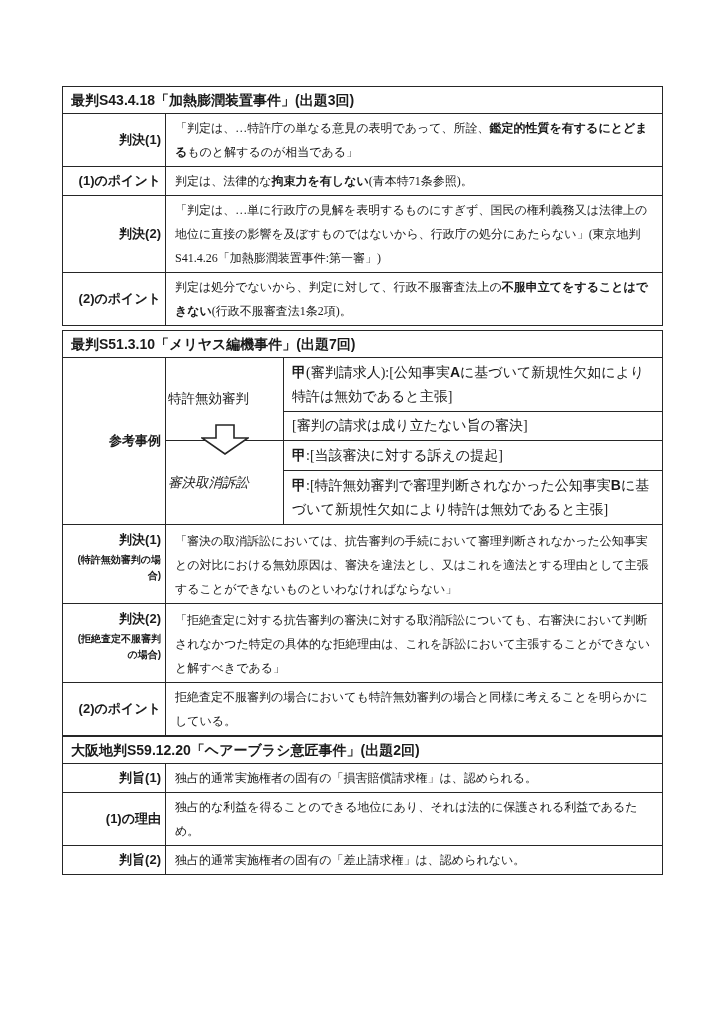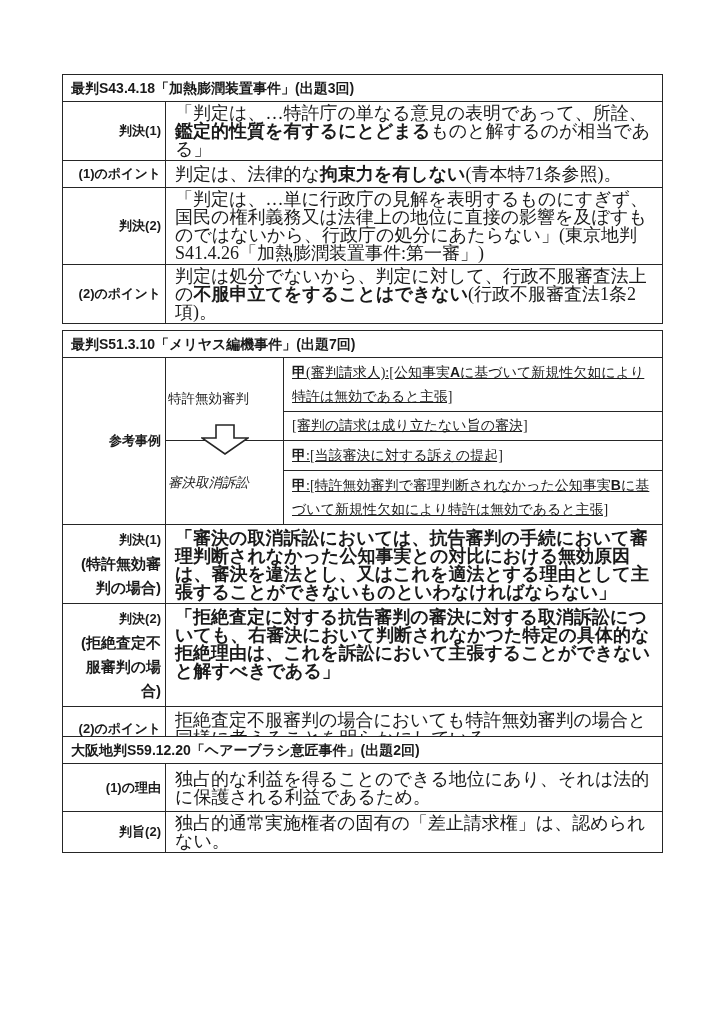--- a/index.html
+++ b/index.html
@@ -21,21 +21,21 @@
     background: #ffffff;
   }
   table.case {
     position: absolute;
     left: 62px;
     width: 600px;
     border-collapse: collapse;
     table-layout: fixed;
     background: #fff;
   }
-  #t1 { top: 74px; }
+  #t1 { top: 86px; }
   #t2 { top: 330px; }
   #t3 { top: 736px; }
   .case th, .case td {
     border: 1.5px solid #262626;
     box-sizing: border-box;
   }
   th.title {
     text-align: left;
     font-family: "Liberation Sans", sans-serif;
     font-weight: bold;
@@ -49,43 +49,42 @@
     font-weight: bold;
     font-size: 13px;
     line-height: 18px;
     padding: 3px 4px 3px 7px;
     vertical-align: middle;
     background: #fff;
     text-align: right;
   }
   td.label.vtop { vertical-align: top; padding-top: 6px; }
   .sublabel {
-    font-size: 15px;
+    font-size: 10px;
+    line-height: 16px;
+    margin-top: 3px;
+  }
+  td.content {
+    font-size: 12px;
     line-height: 24px;
-    margin-top: 3px;
-  }
-  td.content {
-    font-size: 18px;
-    line-height: 18px;
     padding: 2px 9px;
     vertical-align: middle;
   }
-  td.content.vtop { vertical-align: top; padding-top: 4px; font-weight: bold; }
+  td.content.vtop { vertical-align: top; padding-top: 4px; }
   td.stage {
     font-size: 13.5px;
     vertical-align: middle;
     padding: 2px;
   }
   td.stage.rel { position: relative; font-style: italic; }
   td.flow {
     font-size: 14px;
     line-height: 24px;
     padding: 2px 8px;
     vertical-align: middle;
-    text-decoration: underline;
   }
   td.flow.center { text-align: left; }
   .emph {
     font-family: "Liberation Sans", sans-serif;
     font-weight: bold;
   }
   .arrow-wrap {
     position: absolute;
     top: -17px;
     left: 50%;
@@ -185,20 +184,24 @@
   <table class="case" id="t3">
     <colgroup>
         <col style="width:103px">
         <col style="width:497px">
       </colgroup>
     <tbody>
         <tr>
       <th class="title" colspan="2">大阪地判S59.12.20「ヘアーブラシ意匠事件」(出題2回)</th>
     </tr>
     <tr>
+      <td class="label" style="height:28px">判旨(1)</td>
+      <td class="content"><span>独占的通常実施権者の固有の「損害賠償請求権」は、認められる。</span></td>
+    </tr>
+    <tr>
       <td class="label" style="height:48px">(1)の理由</td>
       <td class="content"><span>独占的な利益を得ることのできる地位にあり、それは法的に保護される利益であるため。</span></td>
     </tr>
     <tr>
       <td class="label" style="height:28px">判旨(2)</td>
       <td class="content"><span>独占的通常実施権者の固有の「差止請求権」は、認められない。</span></td>
     </tr>
   </tbody>
     </table>
 

